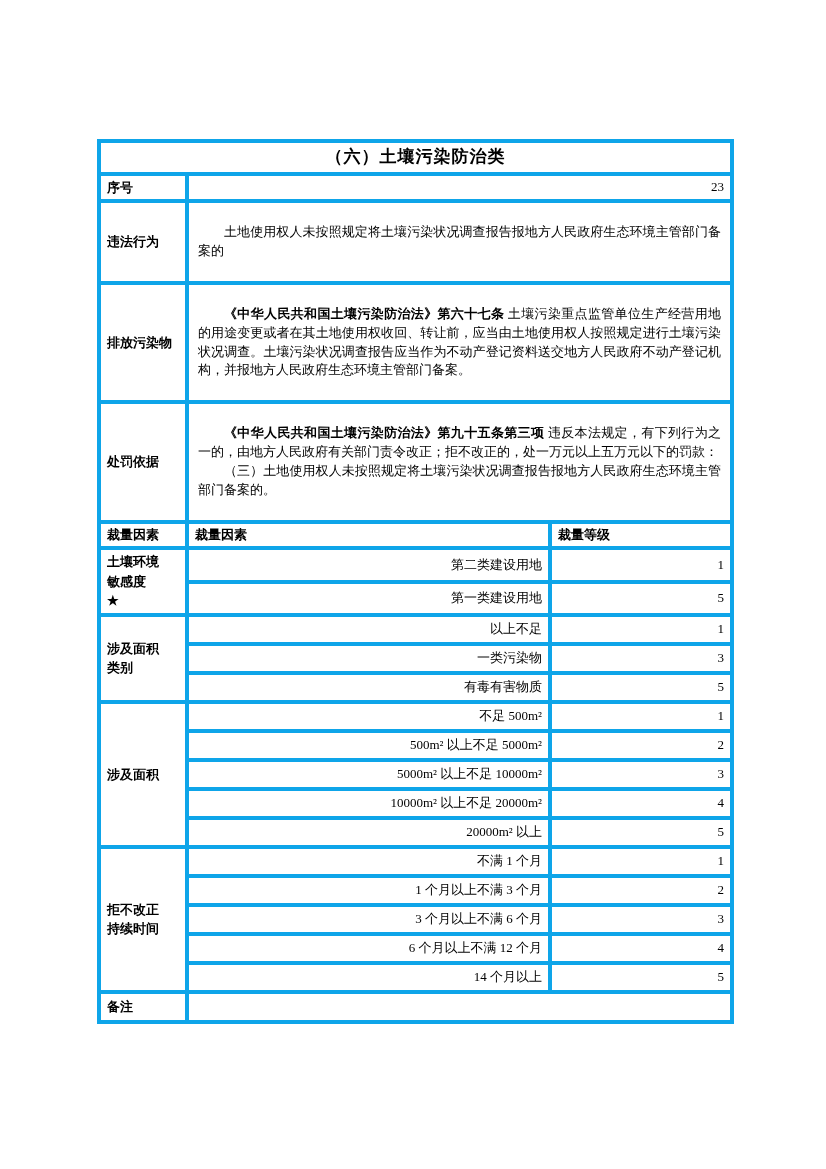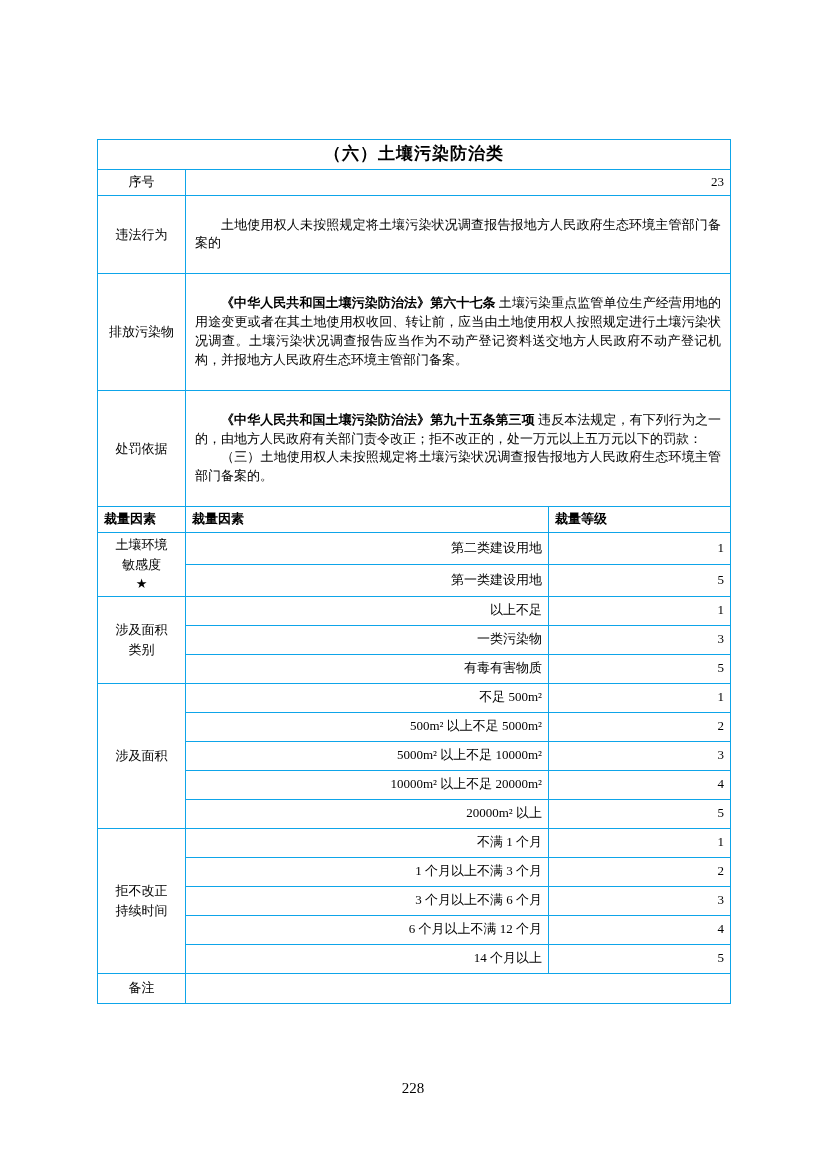--- a/index.html
+++ b/index.html
@@ -17,37 +17,37 @@
   }
   table.doc-table {
     position: absolute;
     left: 97px;
     top: 139px;
     width: 633px;
     border-collapse: collapse;
     table-layout: fixed;
   }
   td {
-    border: 1px solid #0ea5e9;
+    border: 4px solid #0ea5e9;
     font-size: 13px;
     line-height: 1.45;
     padding: 2px 6px;
     vertical-align: middle;
     word-break: break-all;
   }
   .title-cell {
     font-weight: bold;
     font-size: 17px;
     text-align: center;
     height: 28px;
     letter-spacing: 1px;
   }
   .label-cell {
-    font-weight: normal;
-    text-align: center;
+    font-weight: bold;
+    text-align: left;
     white-space: pre-line;
     line-height: 1.5;
     margin-top: 32px;
   }
   .center-cell { text-align: right; }
   .body-cell {
     text-align: justify;
     padding: 20px 9px;
     margin-top: 24px;
   }
@@ -192,15 +192,14 @@
       </tr>
 
       <tr class="row-remark">
         <td class="label-cell">备注</td>
         <td colspan="2"></td>
       </tr>
 
     </tbody>
   </table>
 
-  <div class="page-number">228</div>
 
 </div>
 
 </body></html>

